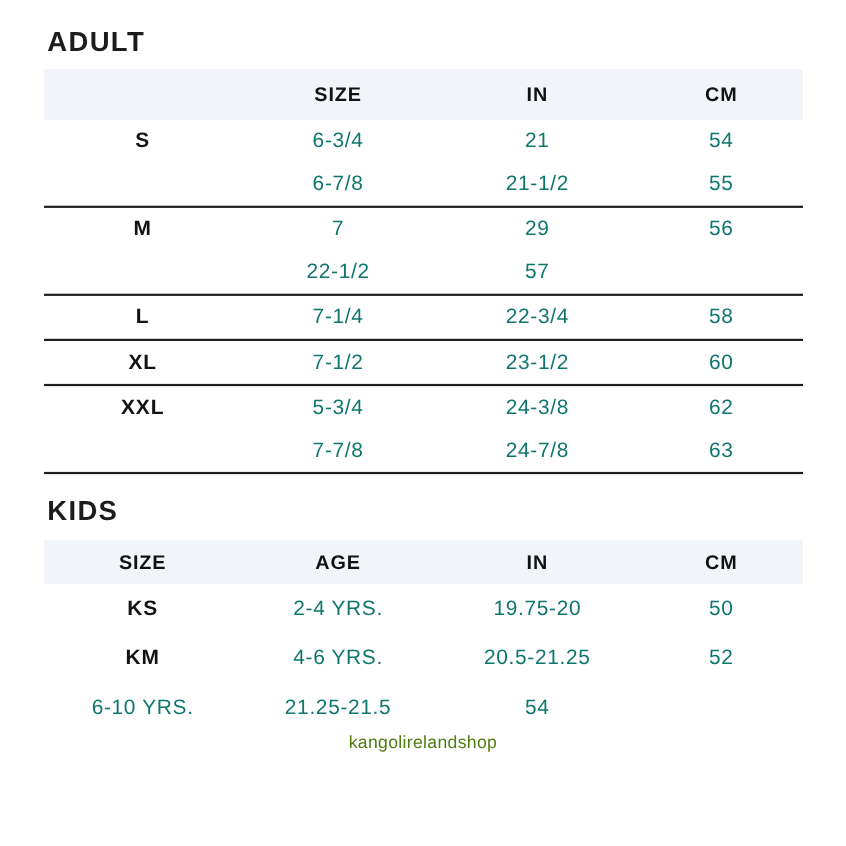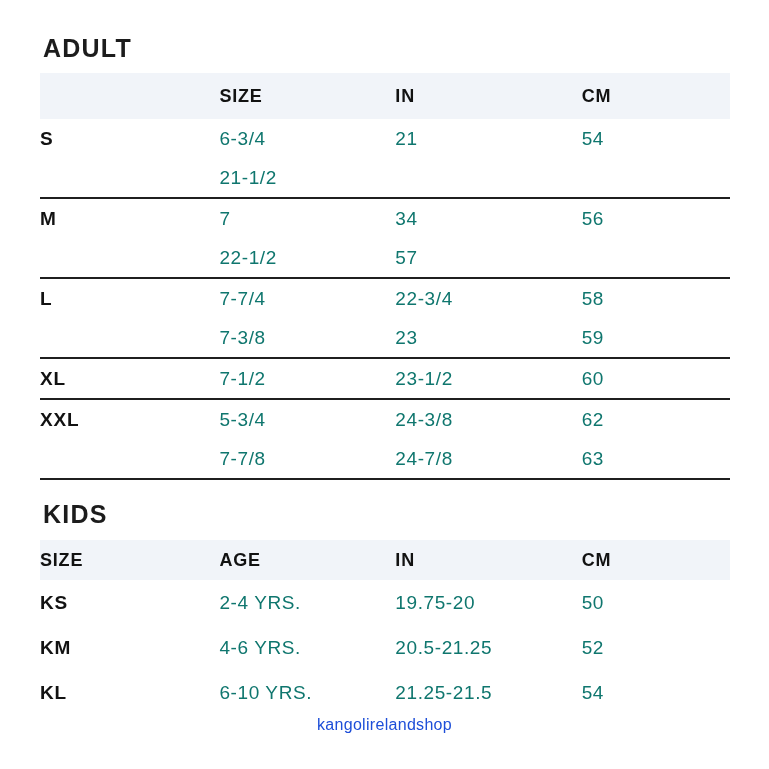--- a/index.html
+++ b/index.html
@@ -1,44 +1,44 @@
 <!DOCTYPE html>
 <html><head>
 <meta charset="utf-8">
 <style>
   html,body{margin:0;padding:0;background:#ffffff;}
   .page{
     width:769px;height:769px;background:#ffffff;overflow:hidden;
     font-family:"Liberation Sans",sans-serif;box-sizing:border-box;
-    padding-top:36px;
+    padding-top:26px;
   }
   .section-title{
     margin:0 0 0 43px;font-size:25px;font-weight:bold;color:#1c1c1c;
     letter-spacing:1.2px;line-height:1;
   }
   .size-table{width:690px;margin-left:40px;}
   .row{
     display:grid;grid-template-columns:26% 25.5% 27% 21.5%;
-    align-items:center;
+    align-items:center;text-align:center;
   }
   .band{background:#f1f4f9;height:46px;}
   .cell{
     font-size:19px;font-weight:300;color:#0f766e;letter-spacing:0.6px;
   }
   .cell.h{font-weight:bold;font-size:18px;color:#121212;letter-spacing:0.8px;}
   .cell.label{font-weight:bold;font-size:19px;color:#121212;letter-spacing:0.8px;}
   .adult-table{margin-top:12px;}
   .adult-table .group{border-bottom:2px solid #1f1f1f;}
   .adult-table .group .row{height:39px;}
   .kids-title{margin-top:22px;}
   .kids-table{margin-top:13px;}
   .kids-table .band{height:40px;}
   .kids-table .data-row{height:45px;}
   .watermark{
-    text-align:center;color:#1d4ed8;font-size:16px;letter-spacing:0.3px;
+    text-align:center;color:#4d7c0f;font-size:16px;letter-spacing:0.3px;
     margin-top:1px;
   }
 </style>
 </head>
 <body>
 
 <div class="page">
 
   <h2 class="section-title">ADULT</h2>
 
@@ -52,50 +52,46 @@
 
     <div class="group">
       <div class="row">
         <div class="cell label">S</div>
         <div class="cell">6-3/4</div>
         <div class="cell">21</div>
         <div class="cell">54</div>
       </div>
       <div class="row">
         <div class="cell label"></div>
+        <div class="cell">6-7/8</div>
         <div class="cell">21-1/2</div>
+        <div class="cell">55</div>
       </div>
     </div>
 
     <div class="group">
       <div class="row">
         <div class="cell label">M</div>
         <div class="cell">7</div>
-        <div class="cell">34</div>
+        <div class="cell">29</div>
         <div class="cell">56</div>
       </div>
       <div class="row">
         <div class="cell label"></div>
         <div class="cell">22-1/2</div>
         <div class="cell">57</div>
       </div>
     </div>
 
     <div class="group">
       <div class="row">
         <div class="cell label">L</div>
-        <div class="cell">7-7/4</div>
+        <div class="cell">7-1/4</div>
         <div class="cell">22-3/4</div>
         <div class="cell">58</div>
-      </div>
-      <div class="row">
-        <div class="cell label"></div>
-        <div class="cell">7-3/8</div>
-        <div class="cell">23</div>
-        <div class="cell">59</div>
       </div>
     </div>
 
     <div class="group">
       <div class="row">
         <div class="cell label">XL</div>
         <div class="cell">7-1/2</div>
         <div class="cell">23-1/2</div>
         <div class="cell">60</div>
       </div>
@@ -133,21 +129,20 @@
       <div class="cell">19.75-20</div>
       <div class="cell">50</div>
     </div>
     <div class="row data-row">
       <div class="cell label">KM</div>
       <div class="cell">4-6 YRS.</div>
       <div class="cell">20.5-21.25</div>
       <div class="cell">52</div>
     </div>
     <div class="row data-row">
-      <div class="cell label">KL</div>
       <div class="cell">6-10 YRS.</div>
       <div class="cell">21.25-21.5</div>
       <div class="cell">54</div>
     </div>
   </div>
 
   <div class="watermark">kangolirelandshop</div>
 
 </div>
 

